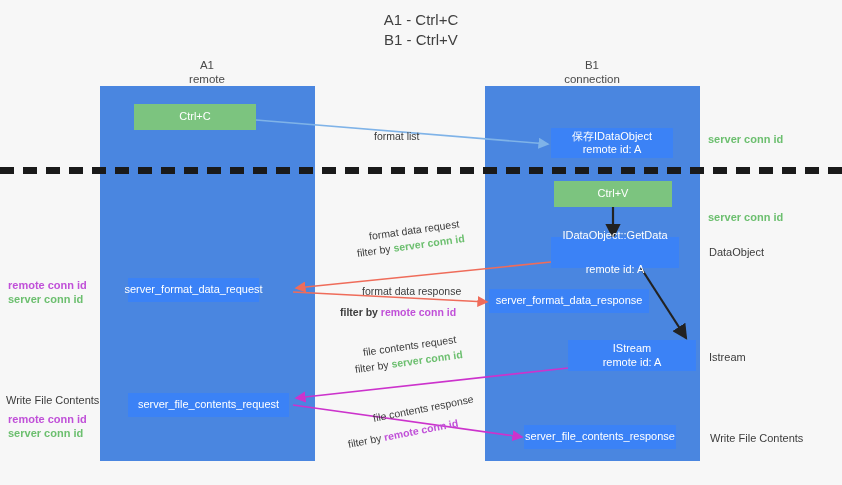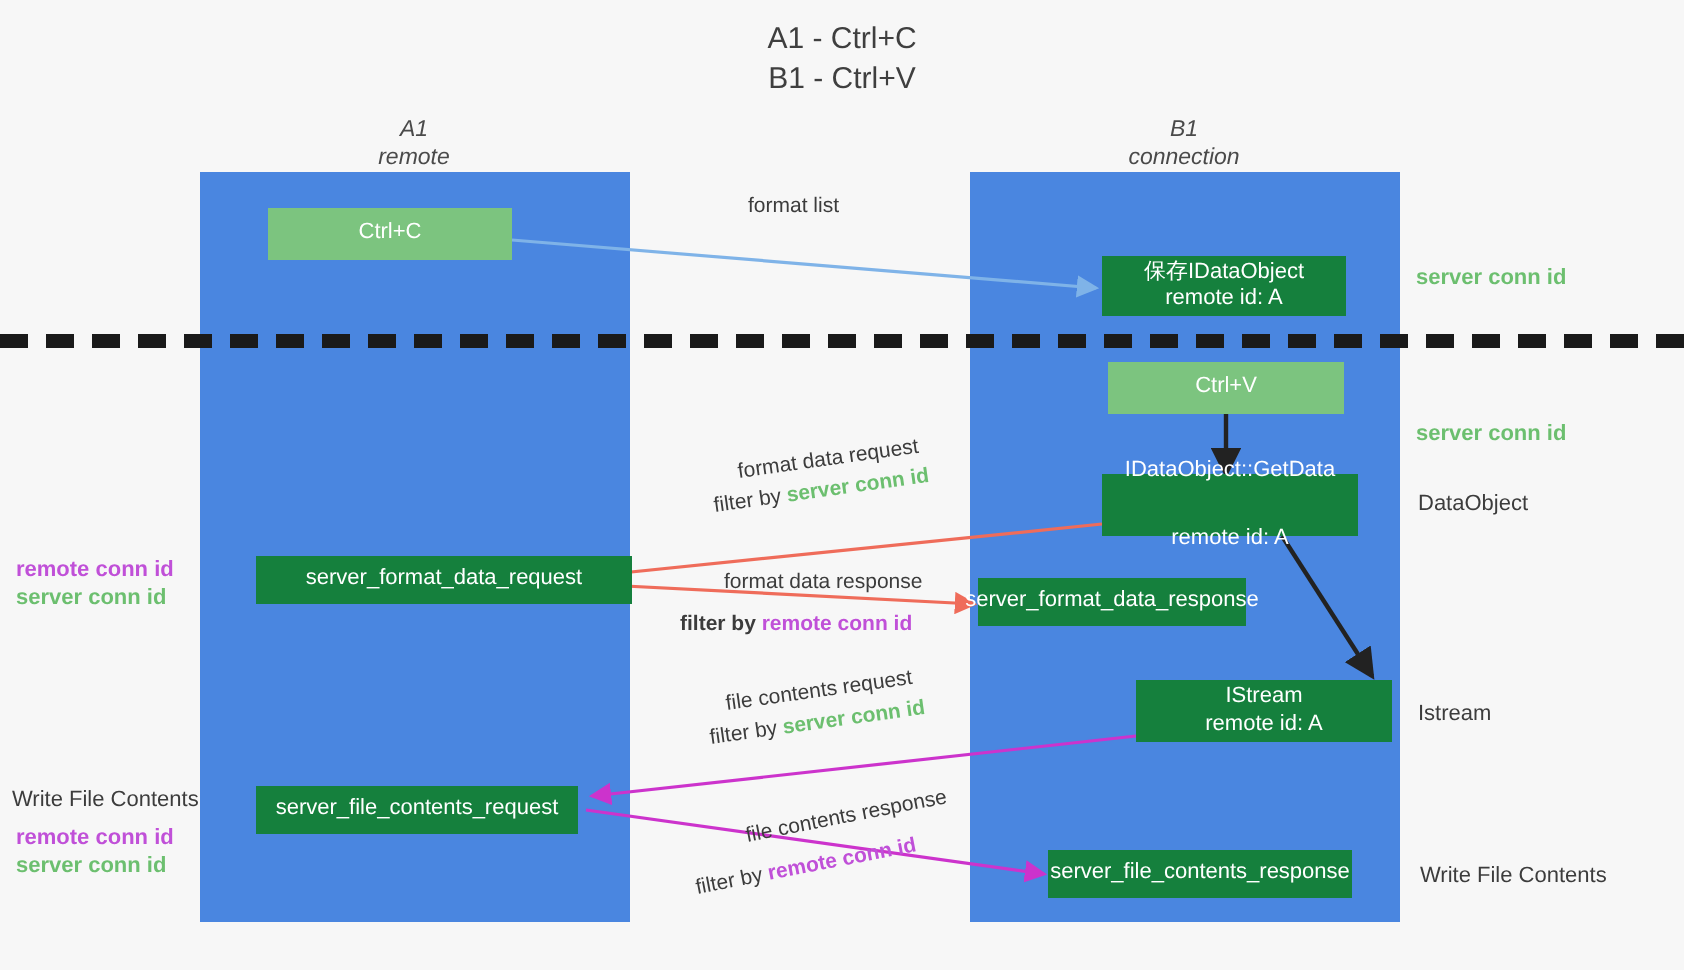--- a/index.html
+++ b/index.html
@@ -36,21 +36,20 @@
   }
 
   
   .col-head {
     position: absolute;
     text-align: center;
     font-size: 11.5px;
     line-height: 14px;
     color: #4a4a4a;
     width: 180px;
-    font-style: italic;
   }
 
   
   .lane {
     position: absolute;
     background: #4a86e0;
     top: 86px;
     height: 375px;
     width: 215px;
   }
@@ -65,21 +64,21 @@
     flex-direction: column;
     align-items: center;
     justify-content: center;
     text-align: center;
     font-size: 11px;
     line-height: 13.5px;
     color: #ffffff;
     padding: 3px 10px;
   }
   .box.green { background: #7cc47f; }
-  .box.orange { background: #15803d; }
+  .box.orange { background: #3b82f6; }
 
   
   .annot {
     position: absolute;
     font-size: 11px;
     line-height: 14px;
     white-space: nowrap;
   }
   .annot.plain { color: #3c3c3c; }
   .green-txt { color: #6cbf6f; font-weight: bold; }
@@ -160,21 +159,21 @@
   </svg>
 
   <svg id="dash-sep" width="842" height="9">
     <line x1="0" y1="4.5" x2="842" y2="4.5" stroke="#1a1a1a" stroke-width="7" stroke-dasharray="14 9" stroke-linecap="butt"></line>
   </svg>
 
   <div class="box green" style="left:134px; top:104px; width:122px; height:26px;">
     <span>Ctrl+C</span>
   </div>
 
-  <div class="box orange" style="left:128px; top:278px; width:188px; height:24px;">
+  <div class="box orange" style="left:128px; top:278px; width:131px; height:24px;">
     <span>server_format_data_request</span>
   </div>
 
   <div class="box orange" style="left:128px; top:393px; width:161px; height:24px;">
     <span>server_file_contents_request</span>
   </div>
 
   <div class="box orange" style="left:551px; top:128px; width:122px; height:30px;">
     <span>保存IDataObject</span>
     <span>remote id: A</span>
@@ -182,34 +181,34 @@
 
   <div class="box green" style="left:554px; top:181px; width:118px; height:26px;">
     <span>Ctrl+V</span>
   </div>
 
   <div class="box orange" style="left:551px; top:237px; width:128px; height:31px;gap:20px;">
     <span>IDataObject::GetData</span>
     <span>remote id: A</span>
   </div>
 
-  <div class="box orange" style="left:489px; top:289px; width:134px; height:24px;">
+  <div class="box orange" style="left:489px; top:289px; width:160px; height:24px;">
     <span>server_format_data_response</span>
   </div>
 
   <div class="box orange" style="left:568px; top:340px; width:128px; height:31px;">
     <span>IStream</span>
     <span>remote id: A</span>
   </div>
 
   <div class="box orange" style="left:524px; top:425px; width:152px; height:24px;">
     <span>server_file_contents_response</span>
   </div>
 
-  <div class="edge-label" style="left:374px; top:96px;">
+  <div class="edge-label" style="left:374px; top:129px;">
     <span>format list</span>
   </div>
 
   <div class="edge-label rot-up" style="left:369px; top:229px;">
     <span>format data request</span>
   </div>
   <div class="edge-label rot-up" style="left:357px; top:246px;">
     <span>filter by </span><span class="green-txt">server conn id</span>
   </div>
 

